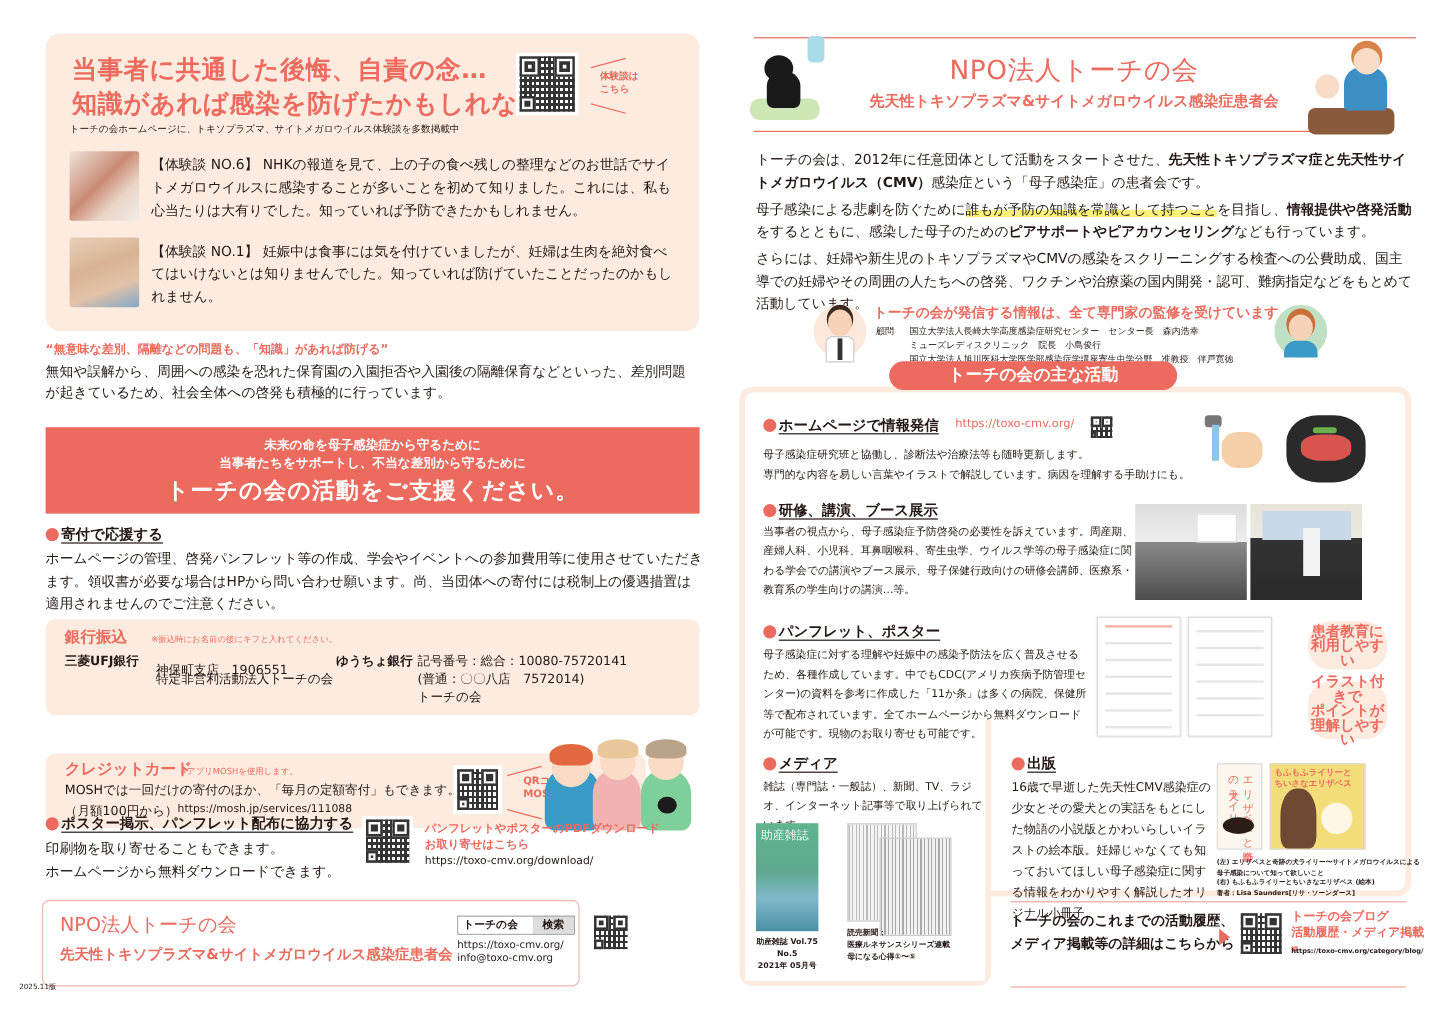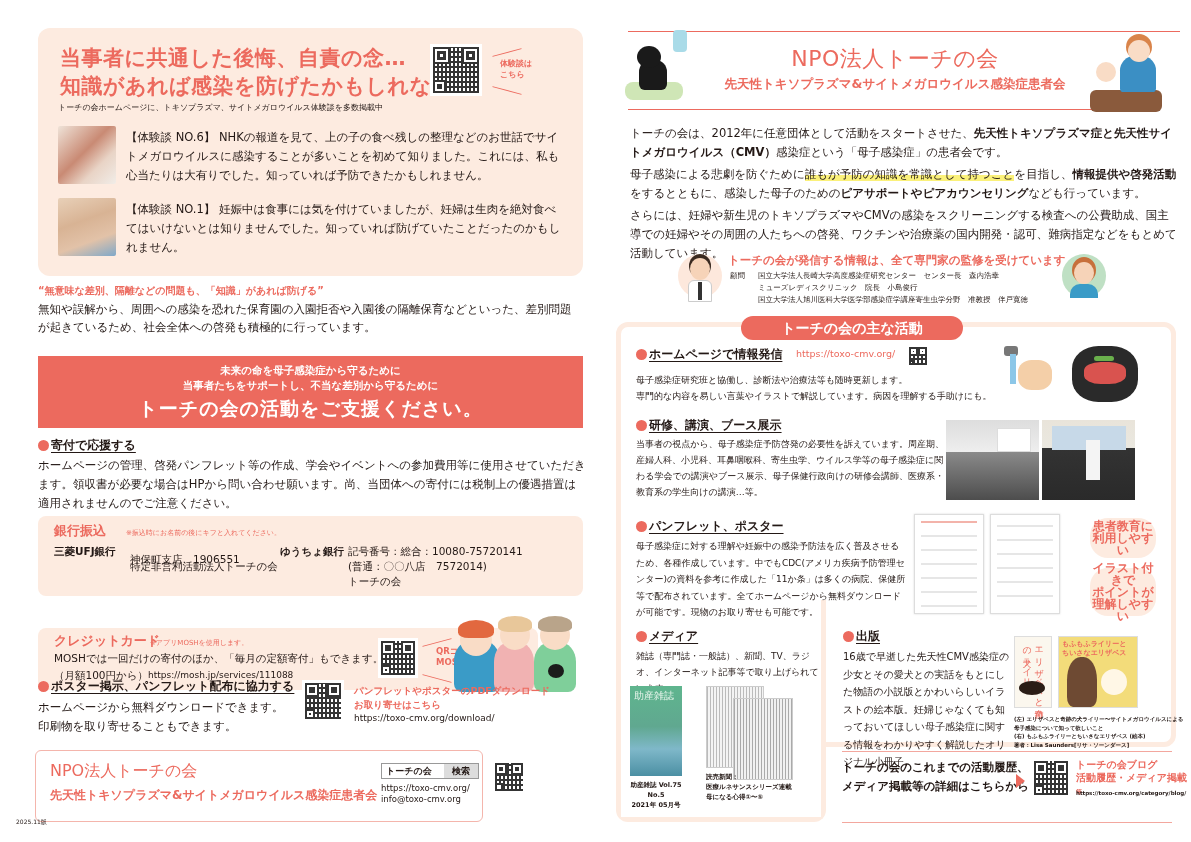--- a/index.html
+++ b/index.html
@@ -94,21 +94,21 @@
   .hl { background: linear-gradient(transparent 55%, #fbf17a 55%); }
 
   #expert-title { left: 728px; top: 253px; font-size: 11.5px; font-weight: bold; color: #ec6a5e; }
   #expert-list { left: 730px; top: 270px; font-size: 7.5px; line-height: 12px; }
   #doctor { left: 678px; top: 254px; width: 44px; height: 48px; }
   #nurse { left: 1062px; top: 254px; width: 44px; height: 44px; border-radius: 50%; background: #bfe0c4; }
 
   #act-frame-top { left: 616px; top: 322px; width: 560px; height: 425px; border: 5px solid #fdebe0; border-radius: 12px; }
   #act-frame-left { left: 616px; top: 600px; width: 210px; height: 222px; border: 5px solid #fdebe0; border-top: none; border-radius: 0 0 12px 12px; border-right: 5px solid #fdebe0; }
   #act-cover { left: 621px; top: 595px; width: 200px; height: 222px; background: #fff; }
-  #act-title { left: 741px; top: 316px; width: 222px; height: 24px; background: #ec6a5e; border-radius: 12px; color: #fff; font-size: 14px; font-weight: bold; text-align: center; line-height: 24px; }
+  #act-title { left: 741px; top: 301px; width: 240px; height: 24px; background: #ec6a5e; border-radius: 12px; color: #fff; font-size: 14px; font-weight: bold; text-align: center; line-height: 24px; }
 
   #hp-head { left: 636px; top: 346px; }
   #hp-url { left: 796px; top: 348px; font-size: 9.5px; color: #ec6a5e; }
   #hp-qr { left: 906px; top: 344px; width: 24px; height: 24px; }
   #hp-body { left: 636px; top: 372px; font-size: 9px; line-height: 16px; }
   #hands { left: 1000px; top: 346px; width: 58px; height: 50px; }
   #steak { left: 1072px; top: 346px; width: 66px; height: 56px; border-radius: 40%; background: #2a2a2a; }
 
   #train-head { left: 636px; top: 417px; }
   #train-body { left: 636px; top: 436px; width: 312px; font-size: 9px; line-height: 16px; }
@@ -238,22 +238,22 @@
   <div class="head" style="left:92px; top:6px; width:30px; height:30px;"></div>
   <div class="hair" style="left:90px; top:2px; width:34px; height:16px; background:#b9a48a;"></div>
   <div style="position:absolute; left:100px; top:50px; width:16px; height:14px; border-radius:50%; background:#1b1b1b;"></div>
 </div>
 
 <div id="poster-head" class="sec-head">
   <span class="dot"></span>
   <span>ポスター掲示、パンフレット配布に協力する</span>
 </div>
 <div id="poster-body" class="abs">
+  <div>印刷物を取り寄せることもできます。</div>
   <div>ホームページから無料ダウンロードできます。</div>
-  <div>印刷物を取り寄せることもできます。</div>
 </div>
 <div id="poster-qr" class="qr">
     <div class="qr-inner">
       <div class="qr-corner"></div>
     </div>
   </div>
 <div id="poster-link-title" class="abs">
   <div>パンフレットやポスターのPDFダウンロード</div>
   <div>お取り寄せはこちら</div>
 </div>

